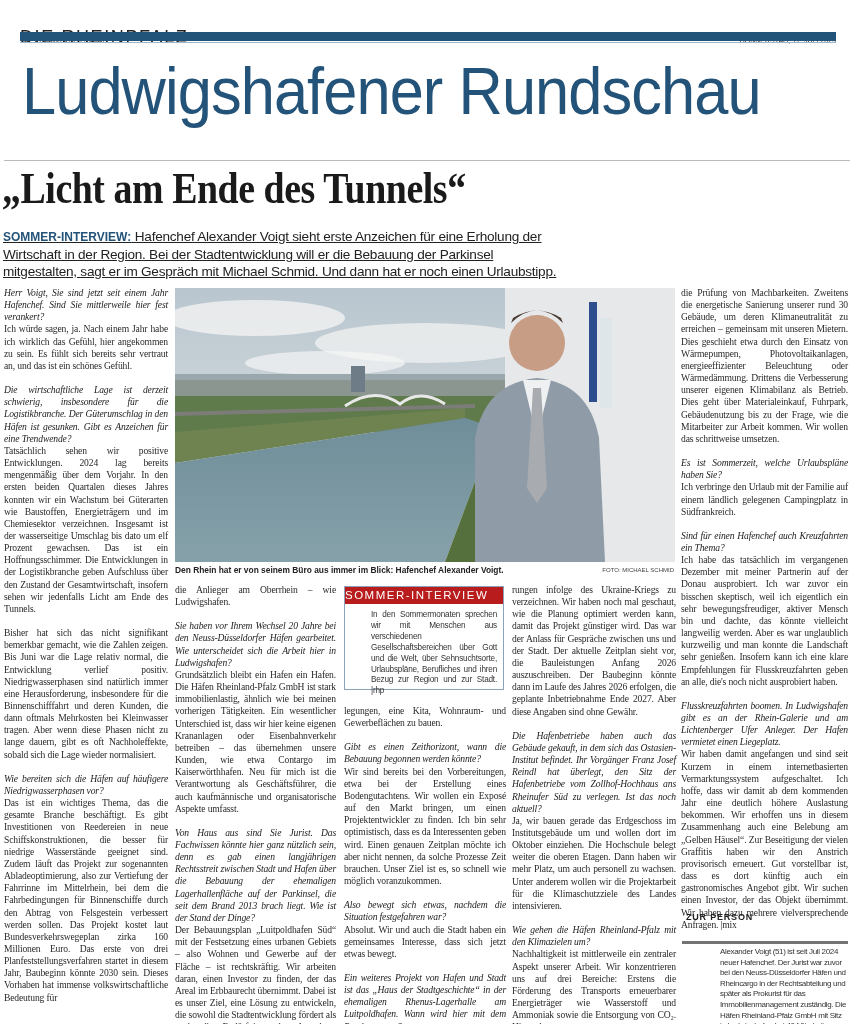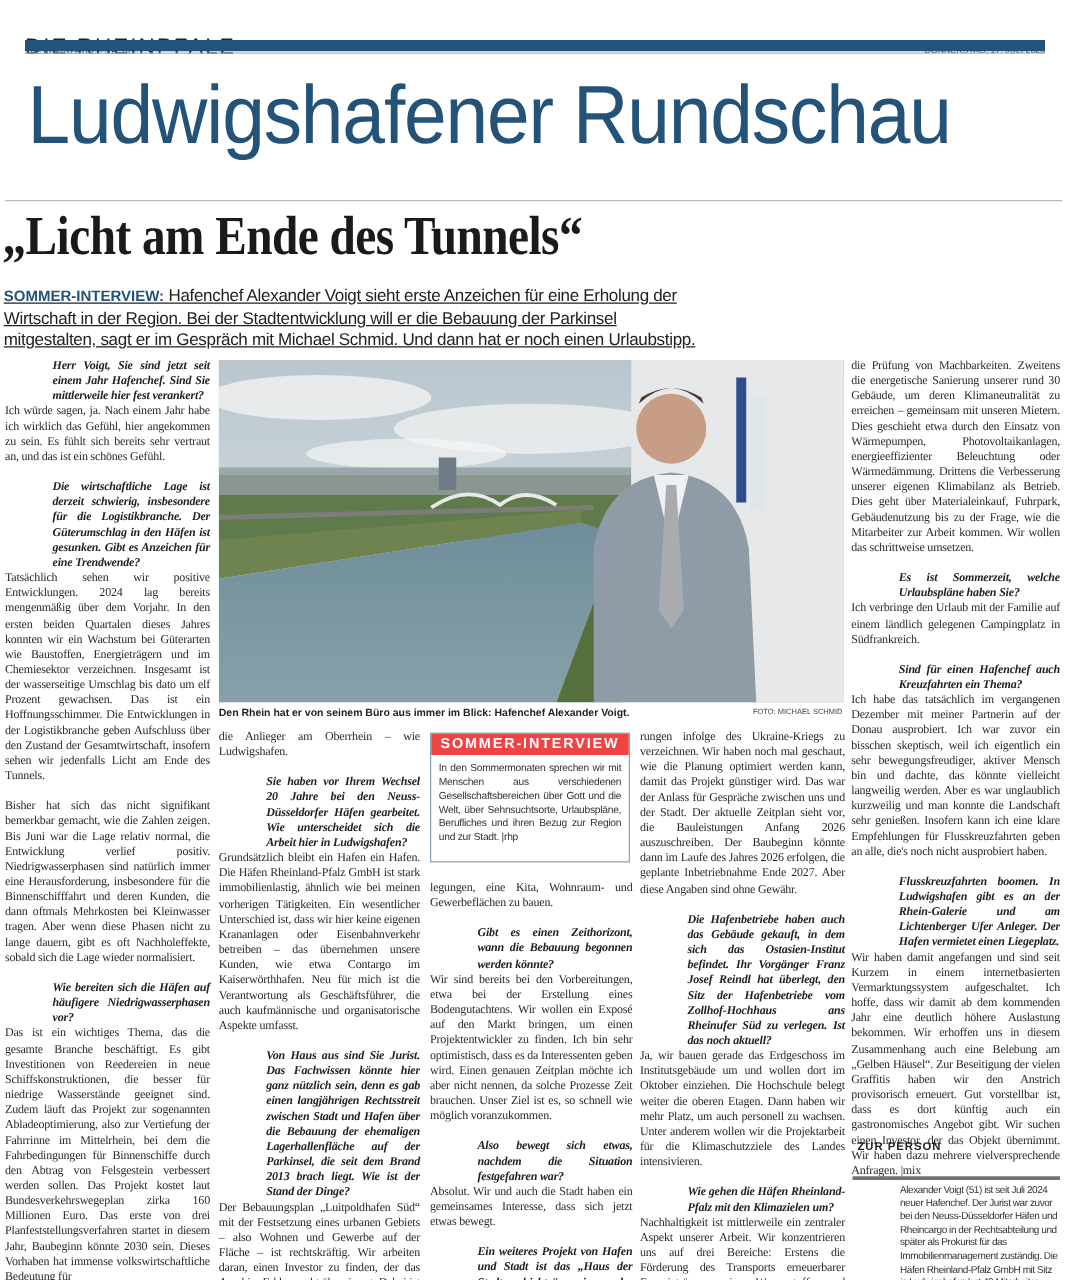--- a/index.html
+++ b/index.html
@@ -16,35 +16,35 @@
   .masthead { position: absolute; left: 22px; top: 58px; font-family: "Liberation Sans", sans-serif; font-size: 66px; color: #245379; letter-spacing: -1px; transform: scaleX(0.93); transform-origin: left top; line-height: 1; }
   .sepline { position: absolute; left: 4px; right: 4px; top: 160px; height: 1px; background: #bbb; }
 
   .headline { position: absolute; left: 2px; top: 166px; font-family: "Liberation Serif", serif; font-size: 44px; color: #1a1a1a; transform: scaleX(0.86); transform-origin: left top; line-height: 1.05; letter-spacing: -0.5px; }
 
   .intro { position: absolute; left: 3px; top: 228px; width: 560px; font-family: "Liberation Sans", sans-serif; font-size: 13.6px; line-height: 17px; color: #222; letter-spacing: -0.25px; text-decoration: underline; }
   .intro .kicker { color: #245379; font-weight: bold; font-size: 12px; letter-spacing: 0; }
 
   .col { position: absolute; font-size: 9.6px; line-height: 12.15px; text-align: justify; hyphens: manual; color: #2a2a2a; font-family: "Liberation Serif", serif; letter-spacing: -0.15px; }
   .col p { margin-bottom: 12px; }
-  .col p.q { font-style: italic; font-weight: bold; margin-bottom: 0; color: #222; margin-left: 38px; }
+  .col p.q { font-style: italic; font-weight: normal; margin-bottom: 0; color: #222; }
   .col1 { left: 4px; top: 287px; width: 164px; }
   .col2 { left: 175px; top: 584px; width: 161px; }
   .col3 { left: 344px; top: 705px; width: 162px; }
   .col4 { left: 512px; top: 584px; width: 164px; }
   .col5 { left: 681px; top: 287px; width: 167px; }
 
   .photo { position: absolute; left: 175px; top: 288px; width: 500px; height: 274px; overflow: hidden; background: #c9d2d8; }
   .photo svg { width: 100%; height: 100%; display: block; }
   .caption { position: absolute; left: 175px; top: 565px; width: 500px; font-family: "Liberation Sans", sans-serif; font-size: 8.4px; font-weight: bold; color: #222; }
   .credit { position: absolute; right: 180px; top: 567px; font-family: "Liberation Sans", sans-serif; font-size: 6px; color: #444; }
 
   .infobox { position: absolute; left: 344px; top: 586px; width: 160px; height: 104px; border: 1px solid #8aa3b8; }
-  .infobox .ihead { background: #ef4444; color: #fff; font-family: "Liberation Sans", sans-serif; font-weight: bold; font-size: 11.5px; letter-spacing: 1.5px; text-align: center; height: 17px; line-height: 17px; }
-  .infobox .ibody { padding: 6px 6px; font-family: "Liberation Sans", sans-serif; font-size: 8.2px; line-height: 10.9px; text-align: justify; color: #333; letter-spacing: -0.2px; }
+  .infobox .ihead { background: #b91c1c; color: #fff; font-family: "Liberation Sans", sans-serif; font-weight: normal; font-size: 11.5px; letter-spacing: 1.5px; height: 17px; line-height: 17px; }
+  .infobox .ibody { padding: 6px 6px; font-family: "Liberation Sans", sans-serif; font-size: 8.2px; line-height: 10.9px; text-align: justify; color: #333; letter-spacing: -0.2px; margin-left: 20px; }
 
   .person { position: absolute; left: 682px; top: 912px; width: 166px; }
   .person .phead { font-family: "Liberation Sans", sans-serif; font-weight: bold; font-size: 9px; letter-spacing: 0.8px; color: #222; padding-left: 4px; padding-bottom: 19px; border-bottom: 3px solid #737373; }
   .person .pbody { font-family: "Liberation Sans", sans-serif; font-size: 8px; line-height: 10.6px; padding: 3px 0 0 6px; color: #333; letter-spacing: -0.35px; margin-left: 32px; }
 </style>
 </head>
 <body>
 
 <div class="topbar">
   <span class="left">DIE RHEINPFALZ – NR. 163</span>

